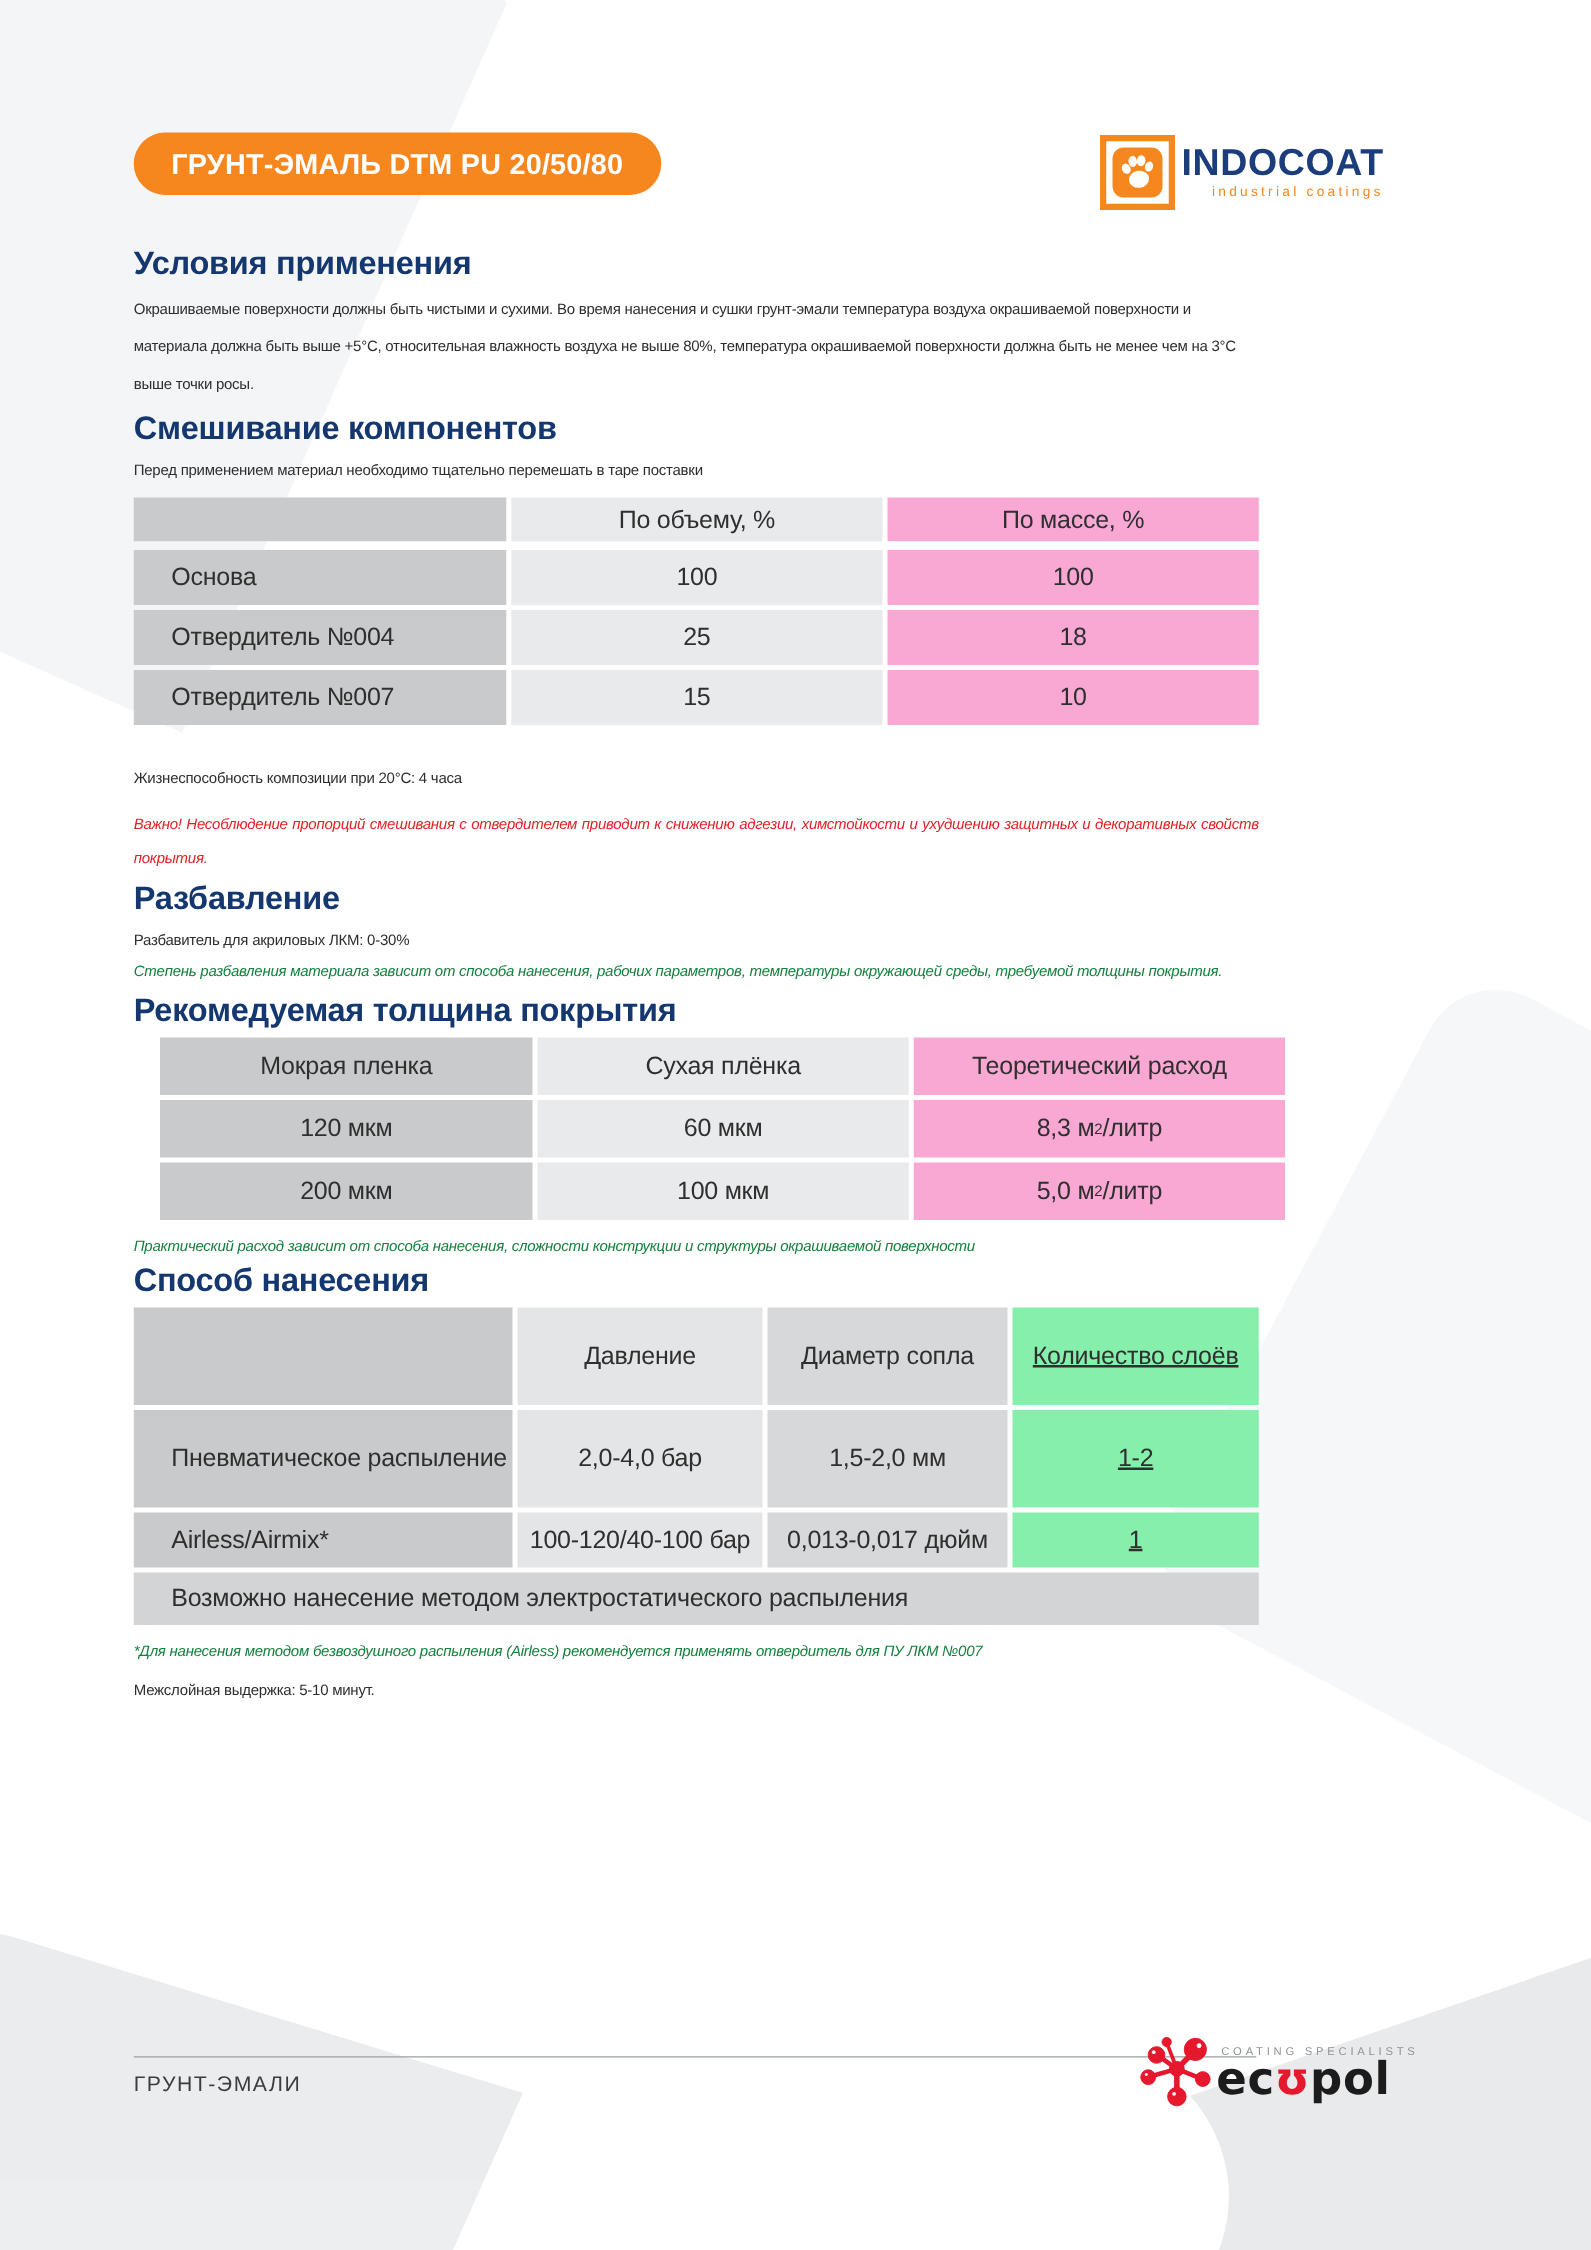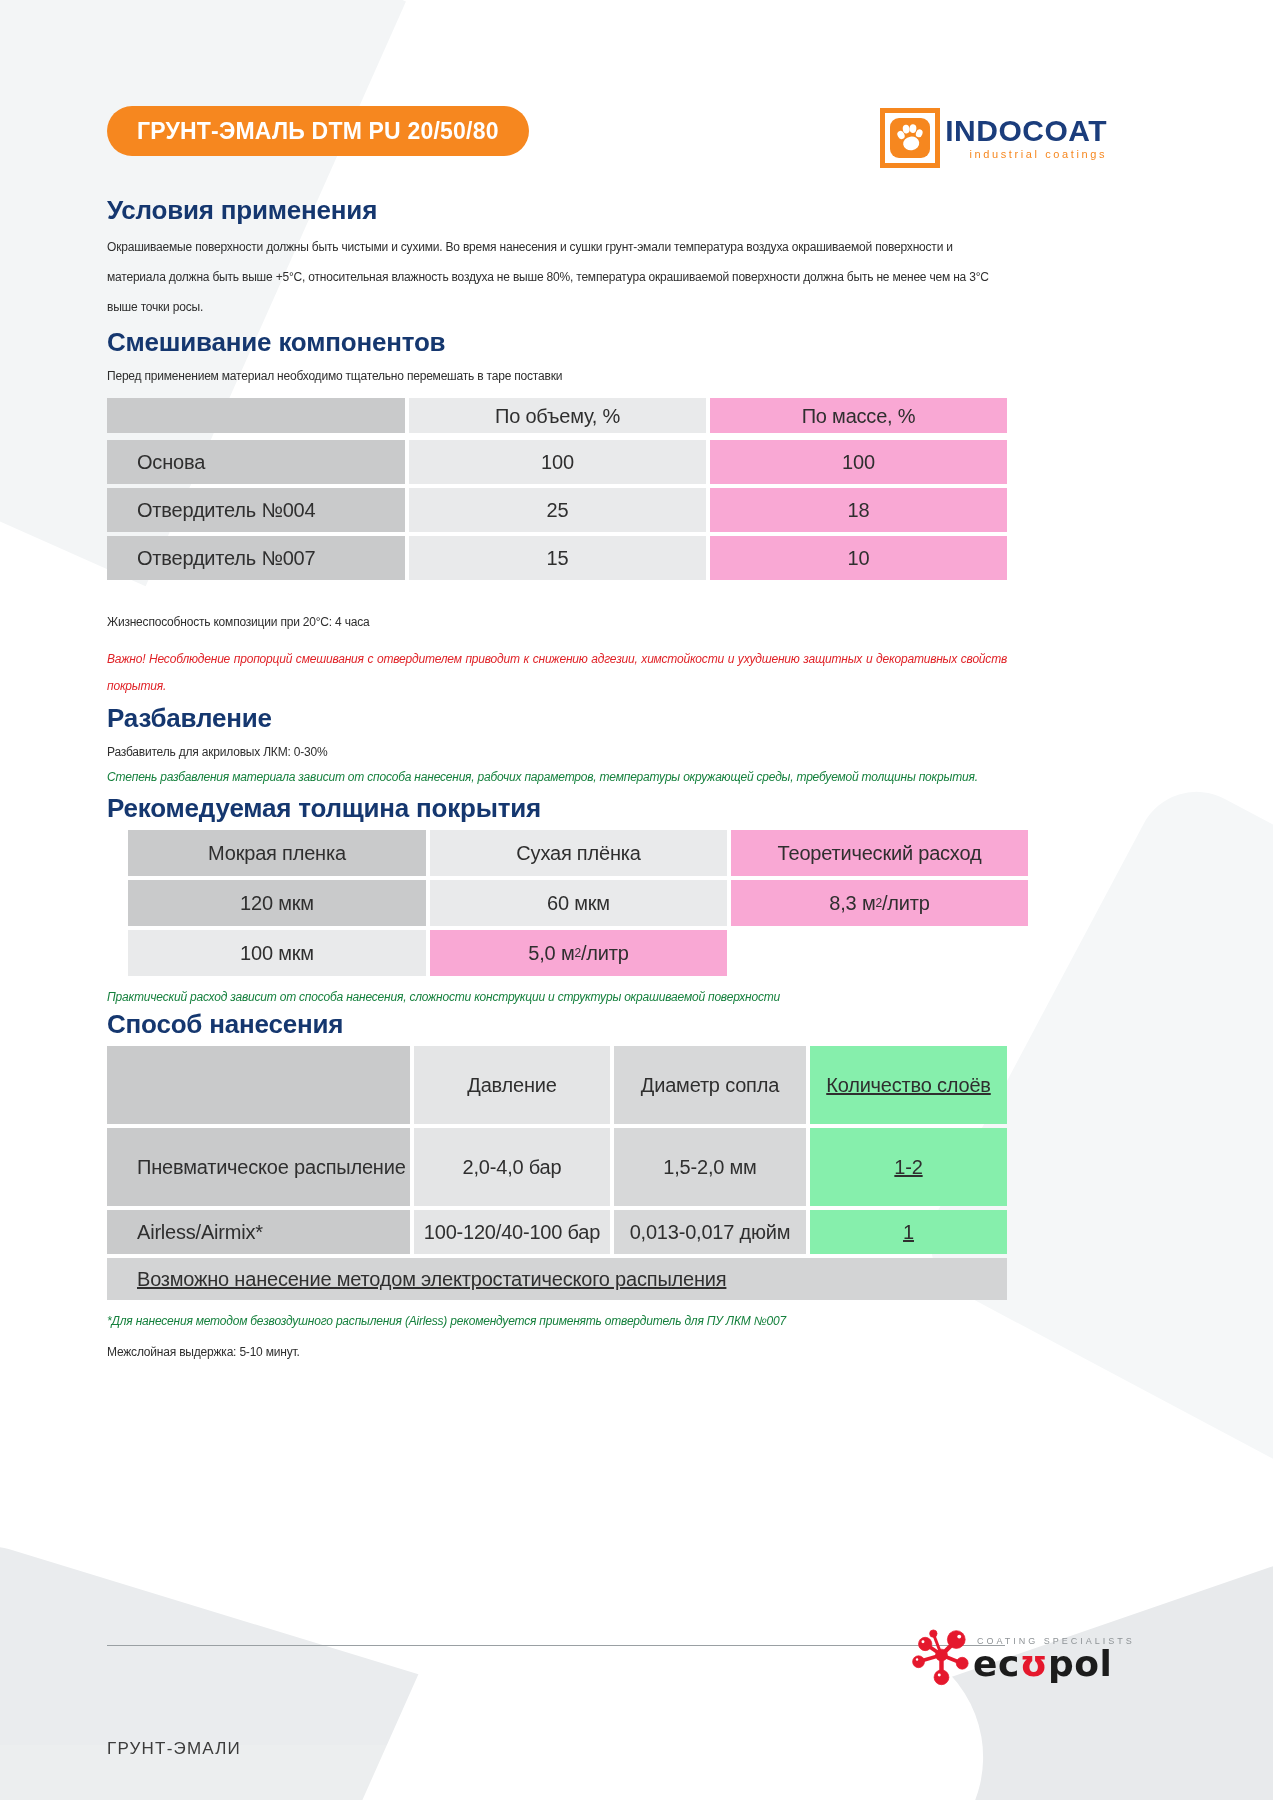--- a/index.html
+++ b/index.html
@@ -56,26 +56,26 @@
   .t-mix{grid-template-columns:298px 297px 297px;grid-auto-rows:minmax(38px,auto);margin-bottom:30px;}
   .t-mix .hrow{height:35px;}
   .t-mix .drow{height:44px;}
   .t-thick{grid-template-columns:298px 297px 297px;margin-bottom:10px;padding-left:21px;}
   .t-thick .hrow{height:46px;}
   .t-thick .drow{height:46px;}
   .t-app{grid-template-columns:303px 196px 192px 197px;margin-bottom:10px;}
   .t-app .hrow{height:78px;}
   .t-app .r1{height:78px;}
   .t-app .r2{height:44px;}
-  .t-app .merged{grid-column:1 / span 4;height:42px;justify-content:flex-start;text-align:left;padding-left:30px;text-decoration:underline;}
+  .t-app .merged{grid-column:1 / span 4;height:42px;justify-content:flex-start;text-align:left;padding-left:30px;}
   sup.u2{font-size:12px;line-height:0;vertical-align:8px;}
 
   
   .footer-line{position:absolute;left:107px;top:1645px;width:898px;border-top:1.5px solid #9aa0a3;z-index:2;}
-  .footer-cat{position:absolute;left:107px;top:1739px;font-size:17px;letter-spacing:1.2px;color:#3c3c3c;z-index:3;}
+  .footer-cat{position:absolute;left:107px;top:1658px;font-size:17px;letter-spacing:1.2px;color:#3c3c3c;z-index:3;}
   .ecopol{position:absolute;left:903px;top:1624px;display:flex;align-items:flex-start;z-index:3;}
   .eco-text{margin-left:-4px;padding-top:12px;}
   .eco-top{font-size:9px;letter-spacing:3px;color:#8e9396;margin-left:4px;}
   .eco-name{font-size:36px;line-height:36px;font-weight:bold;color:#1c1c1c;letter-spacing:.5px;font-family:"DejaVu Sans","Liberation Sans",sans-serif;}
   .eco-red{color:#e5182d;}
 </style>
 </head>
 <body>
 
 <div class="bg sw-topleft"></div>
@@ -149,20 +149,21 @@
     <div class="cell hrow c-med">Теоретический расход</div>
 
     <div class="cell drow c-dark">120 мкм</div>
     <div class="cell drow c-light">60 мкм</div>
     <div class="cell drow c-med">
       <span>8,3 м</span>
         <sup class="u2">2</sup>
         <span>/литр</span>
     </div>
 
+    <div class="cell drow c-dark">200 мкм</div>
     <div class="cell drow c-light">100 мкм</div>
     <div class="cell drow c-med">
       <span>5,0 м</span>
         <sup class="u2">2</sup>
         <span>/литр</span>
     </div>
   </div>
 
   <p class="note-italic mb2">Практический расход зависит от способа нанесения, сложности конструкции и структуры окрашиваемой поверхности</p>
 

